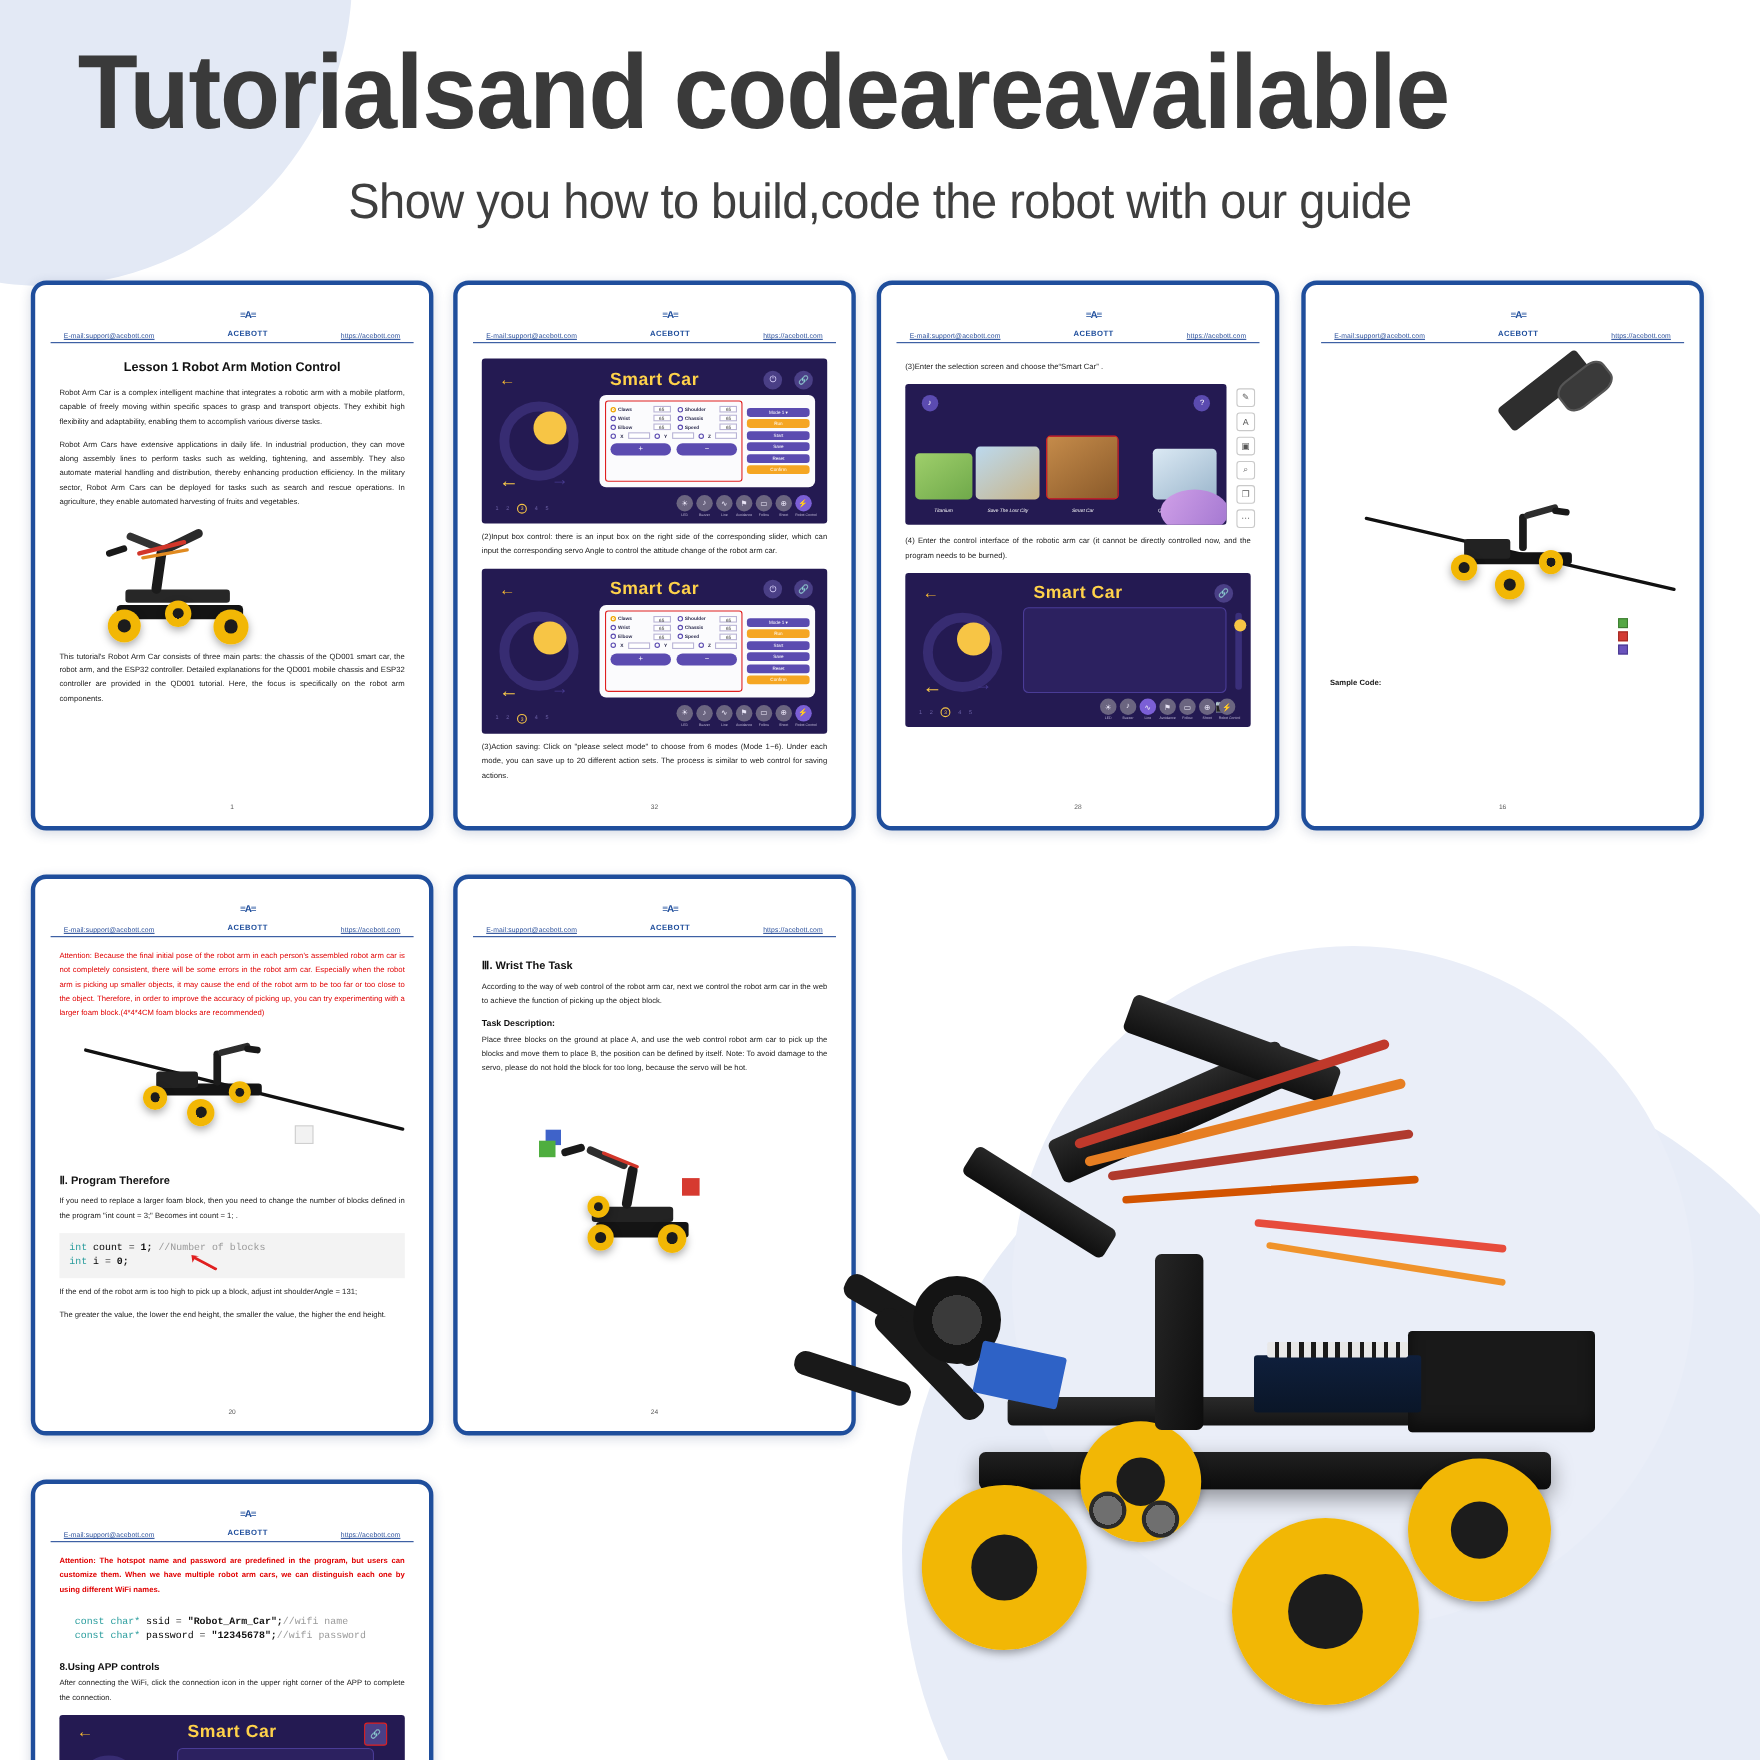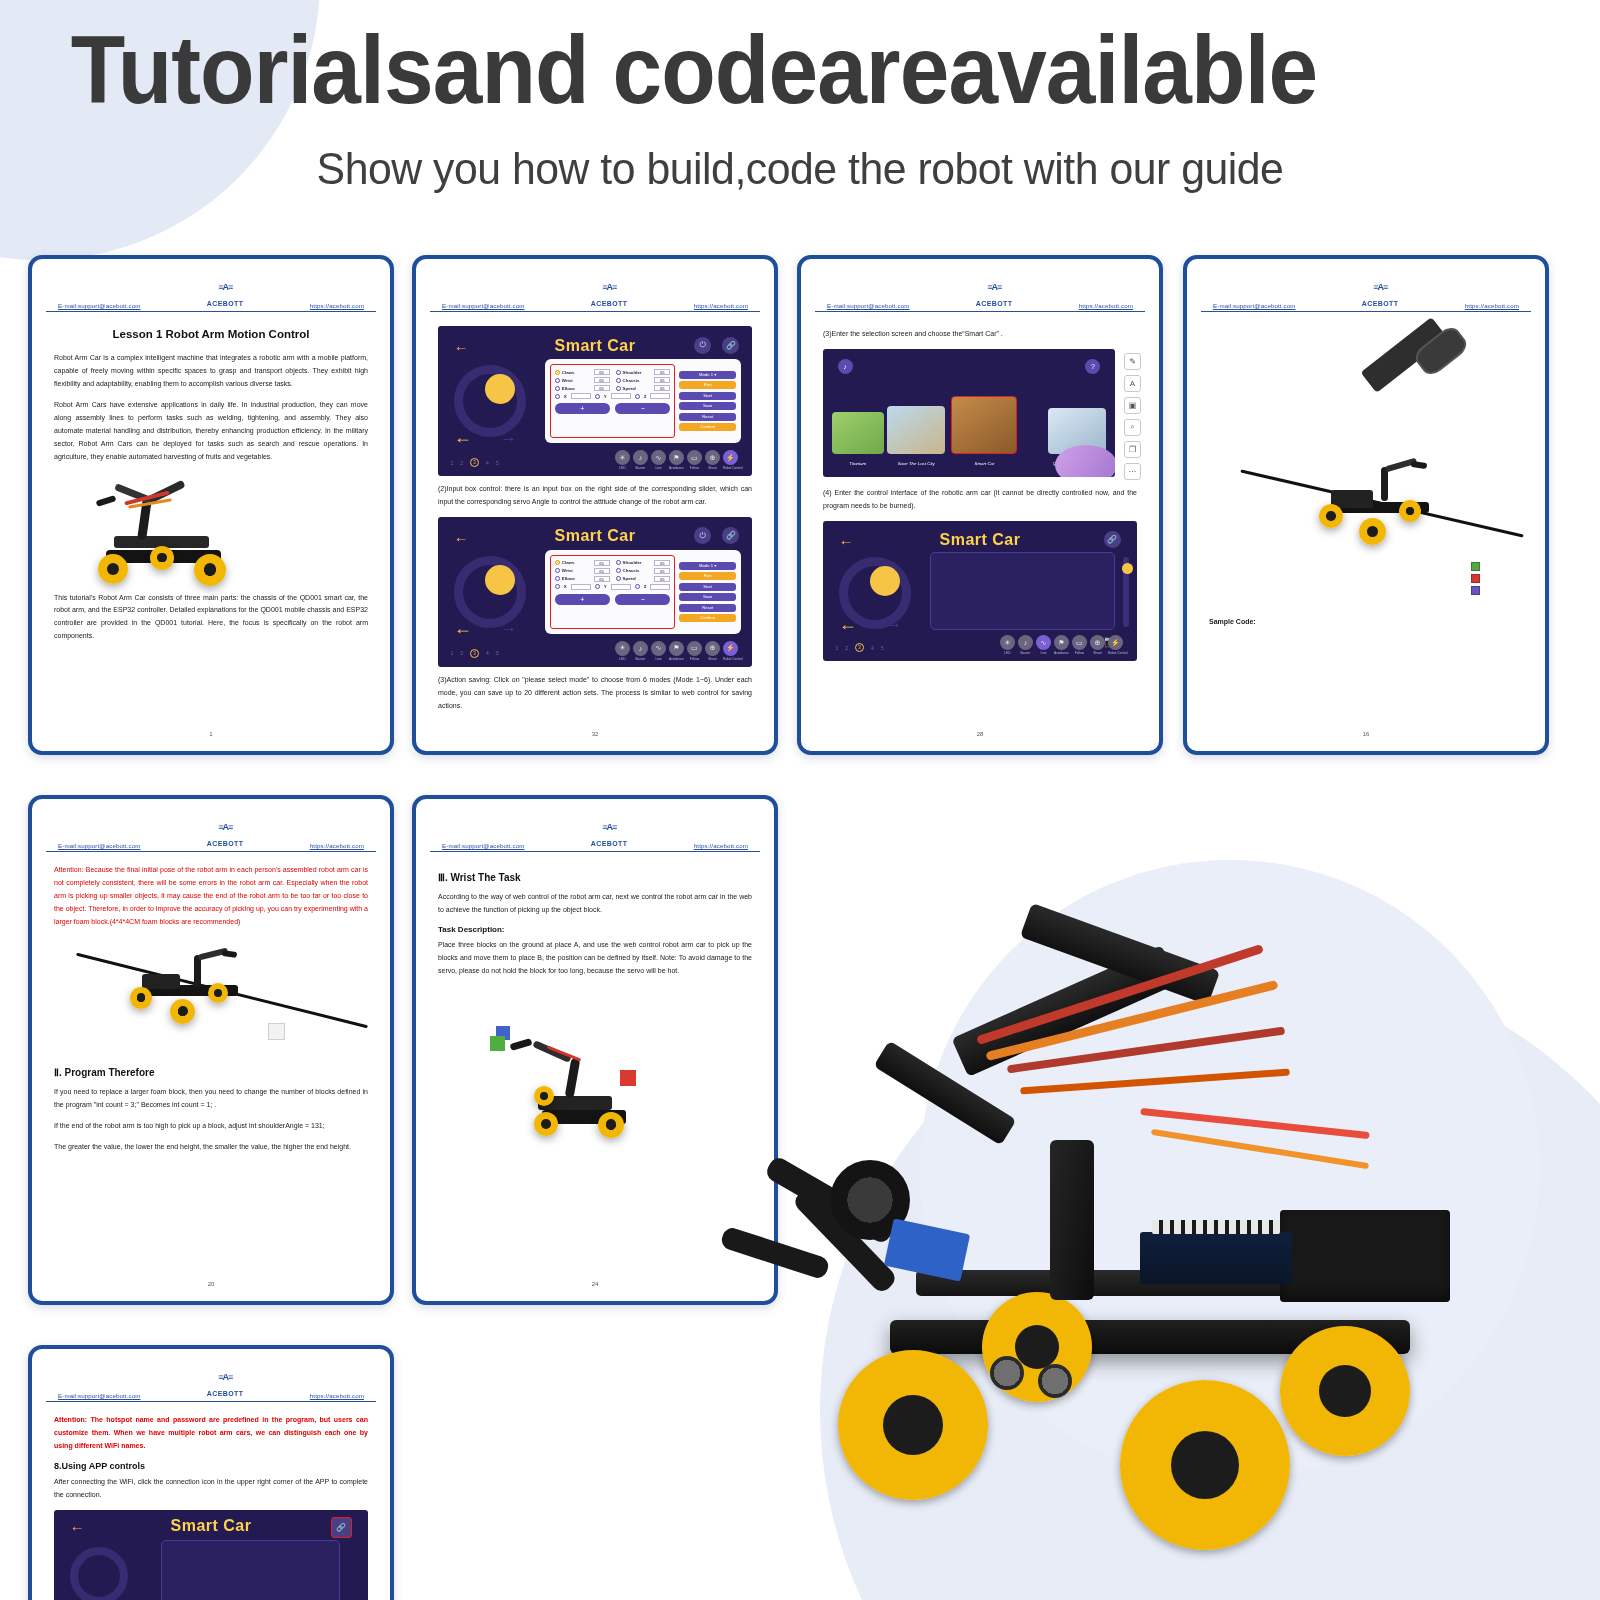--- a/index.html
+++ b/index.html
@@ -20,21 +20,21 @@
     position:absolute; right:-120px; bottom:-260px;
     width:900px; height:900px; border-radius:50%;
     background:#e7ecf7; z-index:0;
   }
   .bg-blob-mr {
     position:absolute; right:60px; top:860px;
     width:620px; height:620px; border-radius:50%;
     background:#eaeef8; z-index:0;
   }
   
-  .header { position:relative; z-index:3; padding:20px 0 10px 0; text-align:left; }
+  .header { position:relative; z-index:3; padding:34px 0 10px 0; text-align:left; }
   .headline {
     font-size:96px; font-weight:bold; color:#3a3a3a;
     letter-spacing:-1px; line-height:1.05;
     padding-left:76px; white-space:nowrap;
     font-stretch:condensed;
     transform:scaleX(0.93); transform-origin:left center;
   }
   .subhead {
     font-size:45px; color:#3f3f3f; font-weight:400;
     text-align:center; margin-top:22px; letter-spacing:-.5px;
@@ -640,20 +640,28 @@
         <div class="wheel" style="left:154px; top:46px; width:20px; height:20px;">
             <span class="hub"></span>
           </div>
         <div style="position:absolute; left:214px; top:86px; width:17px; height:17px; background:#f2f2f2;
                     border:1px solid #cfcfcf;"></div>
       </div>
 
       <h3 class="t">Ⅱ. Program Therefore</h3>
       <p class="t">If you need to replace a larger foam block, then you need to change the number of blocks defined in the program "int count = 3;" Becomes int count = 1; .</p>
 
+      <div class="code">
+        <div><span class="kw">int</span><span> count = </span><span class="num">1;</span><span class="cmt">  //Number of blocks</span></div>
+        <div><span class="kw">int</span><span> i = </span><span class="num">0;</span></div>
+        <svg class="arrow-red" style="left:118px; top:20px;" viewBox="0 0 26 14">
+          <path d="M25 13 L4 2 L9 1 L2 0 L3 7 L5 3 L24 14 Z" fill="#e02020"></path>
+          <line x1="4" y1="2" x2="25" y2="13" stroke="#e02020" stroke-width="2.5"></line>
+        </svg>
+      </div>
 
       <p class="t">If the end of the robot arm is too high to pick up a block, adjust int shoulderAngle = 131;</p>
       <p class="t">The greater the value, the lower the end height, the smaller the value, the higher the end height.</p>
       <div class="pnum">20</div>
     </div>
   </div>
 </div>
 
 <div class="card" style="left:412px; top:795px; width:366px; height:510px;">
   <div class="pg">
@@ -703,20 +711,24 @@
       <span class="em">E-mail:support@acebott.com</span>
       <span class="logo">
         <span class="mark">≡A≡</span><br>
         <span class="name">ACEBOTT</span>
       </span>
       <span class="url">https://acebott.com</span>
     </div>
     <div class="body">
       <p class="t redb" style="margin-top:2px;">Attention: The hotspot name and password are predefined in the program, but users can customize them. When we have multiple robot arm cars, we can distinguish each one by using different WiFi names.</p>
 
+      <div class="code plain">
+        <div><span class="kw">const char*</span><span> ssid = </span><span class="str">"Robot_Arm_Car";</span><span class="cmt">//wifi name</span></div>
+        <div><span class="kw">const char*</span><span> password = </span><span class="str">"12345678";</span><span class="cmt">//wifi password</span></div>
+      </div>
 
       <h4 class="t" style="font-size:9px;">8.Using APP controls</h4>
       <p class="t">After connecting the WiFi, click the connection icon in the upper right corner of the APP to complete the connection.</p>
 
       <div class="app" style="height:110px;">
         <div class="back">←</div>
         <div class="title">Smart Car</div>
         <div class="ic-tr" style="right:5%; border:1.5px solid #e02020; border-radius:3px; width:21px; height:21px;">🔗</div>
         <div class="joy" style="top:34%; width:58px; height:58px; border-width:8px;"></div>
 

